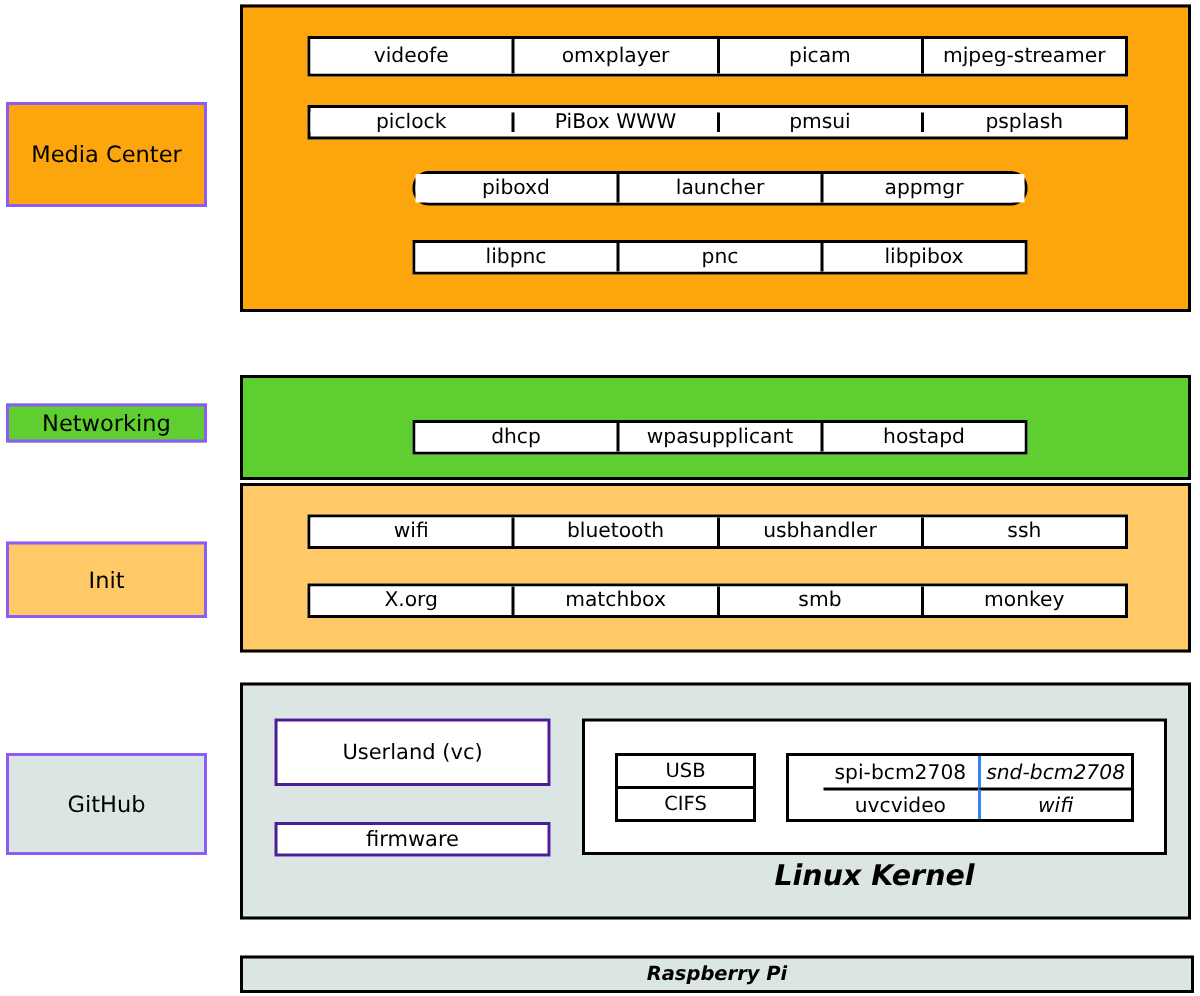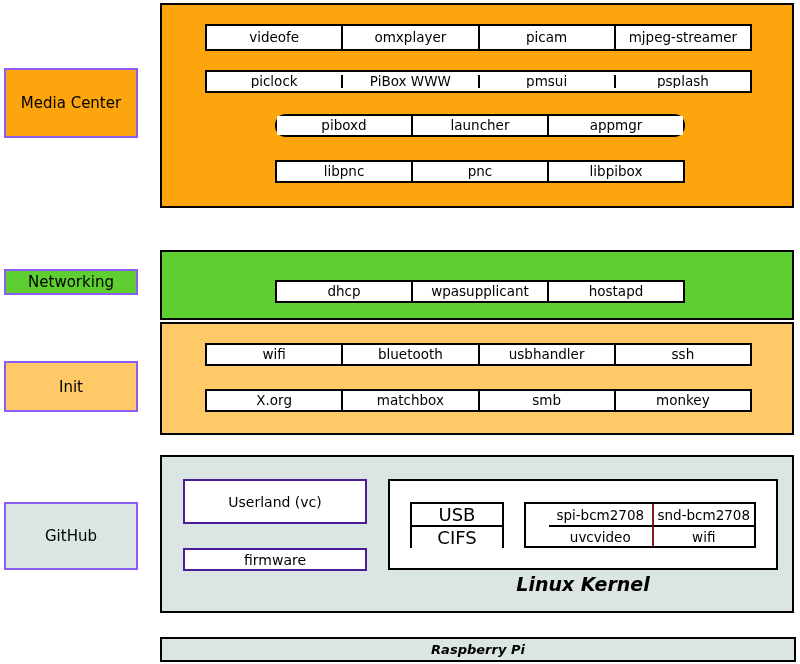--- a/index.html
+++ b/index.html
@@ -37,34 +37,34 @@
   }
   .kernelbox{
     position:absolute;background:#fff;border:2px solid #000;box-sizing:border-box;
   }
   .stack2{
     position:absolute;display:flex;flex-direction:column;background:#fff;
     border:2px solid #000;box-sizing:border-box;
   }
   .stack2 .scell{
     flex:1;display:flex;align-items:center;justify-content:center;
-    font-size:18px;background:#fff;
+    font-size:13px;background:#fff;
   }
   .stack2 .scell + .scell{border-top:2px solid #000;}
   .grid22{
     position:absolute;display:grid;grid-template-columns:1fr 1fr;
     grid-template-rows:1fr 1fr;background:#fff;border:2px solid #000;
     box-sizing:border-box;
     padding-left:23px;
   }
   .grid22 .gcell{
     display:flex;align-items:center;justify-content:center;font-size:13.5px;
     background:#fff;white-space:nowrap;
   }
-  .grid22 .gcell.c2{border-left:2px solid #7f1d1d;}
+  .grid22 .gcell.c2{border-left:2px solid #3b82f6;font-style:italic;}
   .grid22 .gcell.r2{border-top:2px solid #000;}
   .kernel-label{
     position:absolute;text-align:center;font-size:19px;font-weight:bold;
     font-style:italic;
   }
   .footer-bar{
     position:absolute;left:160px;top:637px;width:636px;height:25px;
     border:2px solid #000;box-sizing:border-box;display:flex;
     align-items:center;justify-content:center;font-size:13px;
     font-weight:bold;font-style:italic;

